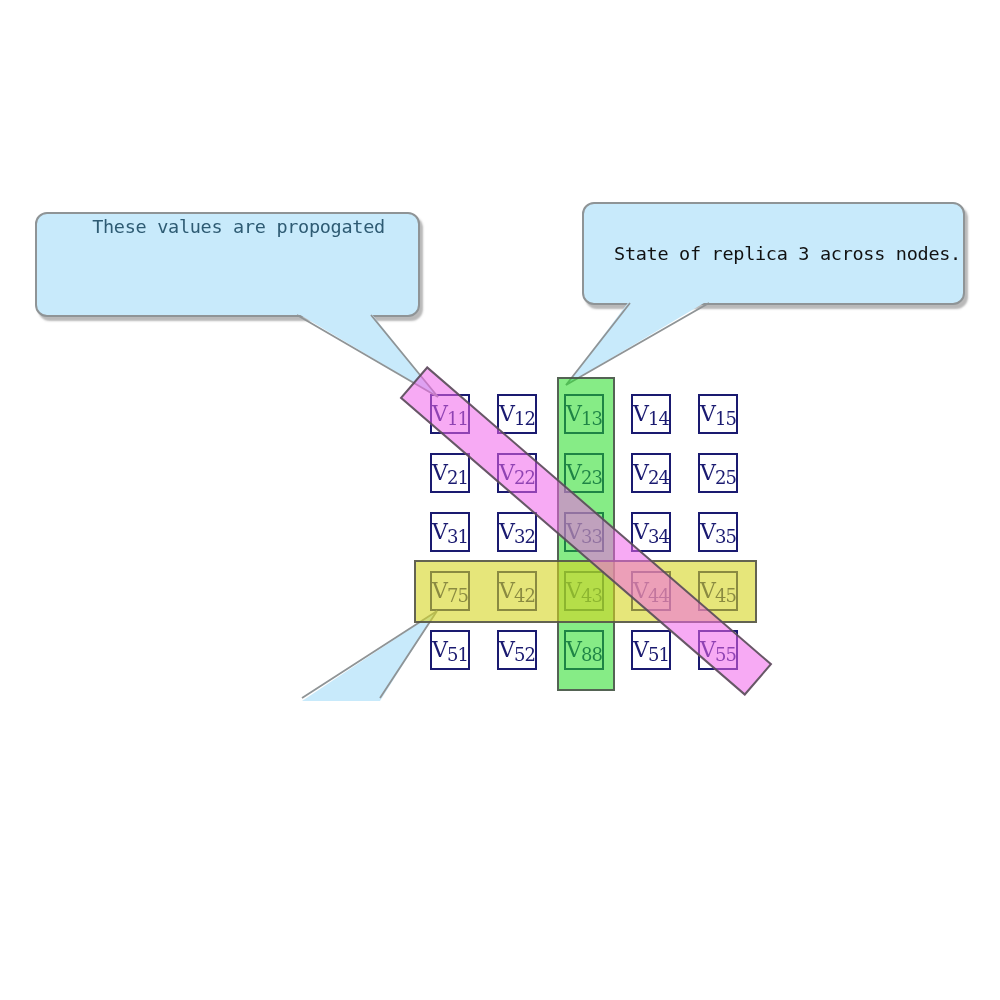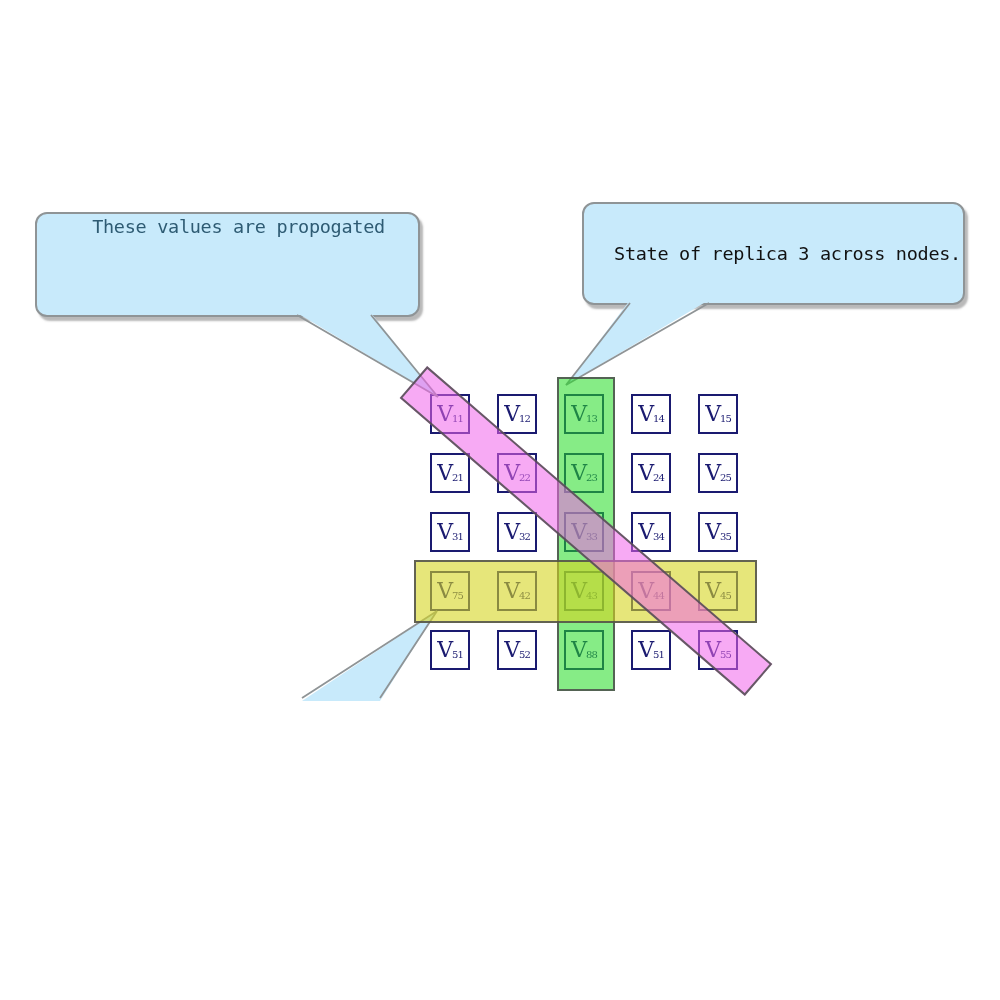--- a/index.html
+++ b/index.html
@@ -14,21 +14,21 @@
     display:grid; grid-template-columns:repeat(5,40px);
     grid-auto-rows:40px; column-gap:27px; row-gap:19px; z-index:1;
   }
   .cell {
     box-sizing:border-box; width:40px; height:40px;
     border:2px solid #1A1A70; background:#ffffff; color:#1A1A70;
     display:flex; align-items:center; justify-content:center;
     font-family:"DejaVu Serif", serif; font-size:22px; line-height:1;
   }
   .cell sub {
-    font-size:10px; line-height:1; position:relative; top:5px; left:0px;
+    font-size:18px; line-height:1; position:relative; top:5px; left:0px;
     letter-spacing:-1px; margin-left:-1px;
   }
 
   
   .band { position:absolute; box-sizing:border-box; border:2px solid rgba(75,75,75,0.85); }
   .band-green  { left:557px; top:377px; width:58px;  height:314px;
                  background:rgba(34,221,34,0.55); z-index:3; }
   .band-yellow { left:414px; top:560px; width:343px; height:63px;
                  background:rgba(213,213,33,0.60); z-index:4; }
   .band-pink   { left:358px; top:510px; width:456px; height:42px;

